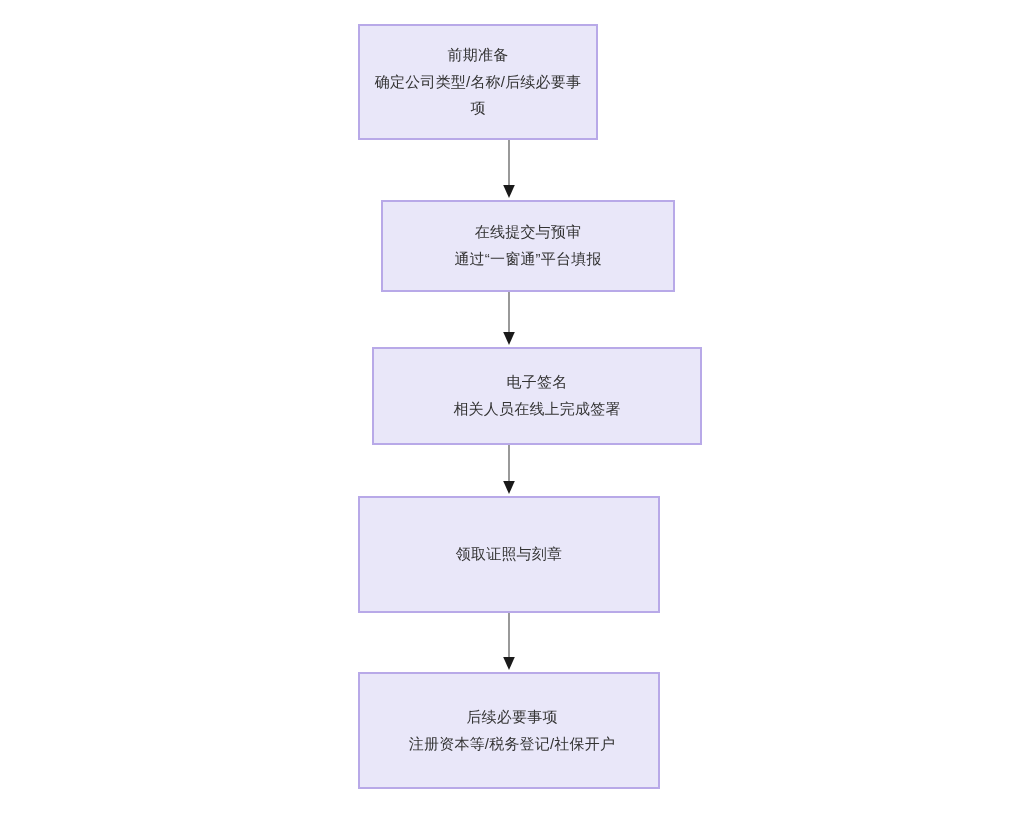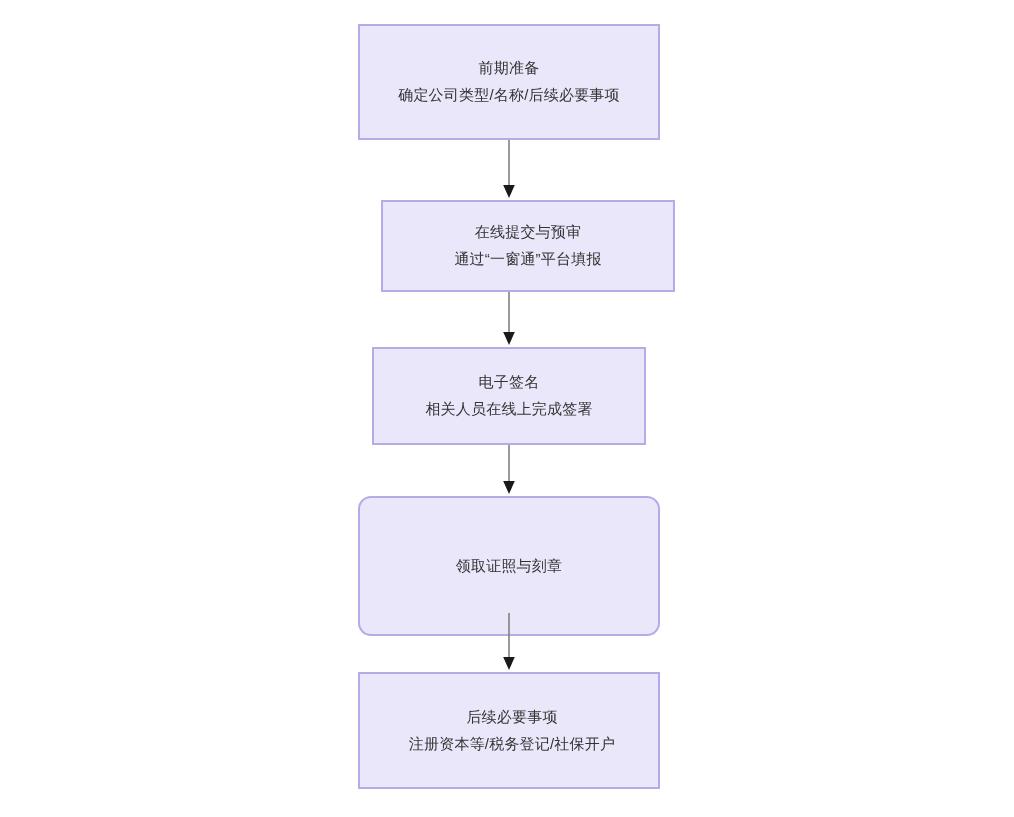--- a/index.html
+++ b/index.html
@@ -54,21 +54,21 @@
     width: 24px;
     height: 100%;
     overflow: visible;
   }
 </style>
 </head>
 <body>
 
 <div id="flowchart">
 
-  <div class="node" style="left:358px; top:24px; width:302px; height:116px;">
+  <div class="node" style="left:358px; top:24px; width:240px; height:116px;">
     <span class="line node-title">前期准备</span>
     <span class="line node-detail">确定公司类型/名称/后续必要事项</span>
   </div>
 
   <div class="connector" style="top:140px; height:60px;">
     <svg viewBox="0 0 24 60" preserveAspectRatio="none" aria-hidden="true">
       <line x1="12" y1="0" x2="12" y2="48" stroke="#808080" stroke-width="1.6"></line>
       <polygon points="12,58 6.2,45 17.8,45" fill="#1a1a1a"></polygon>
     </svg>
   </div>
@@ -78,33 +78,33 @@
     <span class="line node-detail">通过“一窗通”平台填报</span>
   </div>
 
   <div class="connector" style="top:292px; height:55px;">
     <svg viewBox="0 0 24 55" preserveAspectRatio="none" aria-hidden="true">
       <line x1="12" y1="0" x2="12" y2="43" stroke="#808080" stroke-width="1.6"></line>
       <polygon points="12,53 6.2,40 17.8,40" fill="#1a1a1a"></polygon>
     </svg>
   </div>
 
-  <div class="node" style="left:372px; top:347px; width:274px; height:98px;text-align:center;">
+  <div class="node" style="left:372px; top:347px; width:330px; height:98px;text-align:center;">
     <span class="line node-title">电子签名</span>
     <span class="line node-detail">相关人员在线上完成签署</span>
   </div>
 
   <div class="connector" style="top:445px; height:51px;">
     <svg viewBox="0 0 24 51" preserveAspectRatio="none" aria-hidden="true">
       <line x1="12" y1="0" x2="12" y2="39" stroke="#808080" stroke-width="1.6"></line>
       <polygon points="12,49 6.2,36 17.8,36" fill="#1a1a1a"></polygon>
     </svg>
   </div>
 
-  <div class="node" style="left:358px; top:496px; width:302px; height:140px;border-radius:13px;">
+  <div class="node" style="left:358px; top:496px; width:302px; height:117px;">
     <span class="line node-title">领取证照与刻章</span>
   </div>
 
   <div class="connector" style="top:613px; height:59px;">
     <svg viewBox="0 0 24 59" preserveAspectRatio="none" aria-hidden="true">
       <line x1="12" y1="0" x2="12" y2="47" stroke="#808080" stroke-width="1.6"></line>
       <polygon points="12,57 6.2,44 17.8,44" fill="#1a1a1a"></polygon>
     </svg>
   </div>
 

